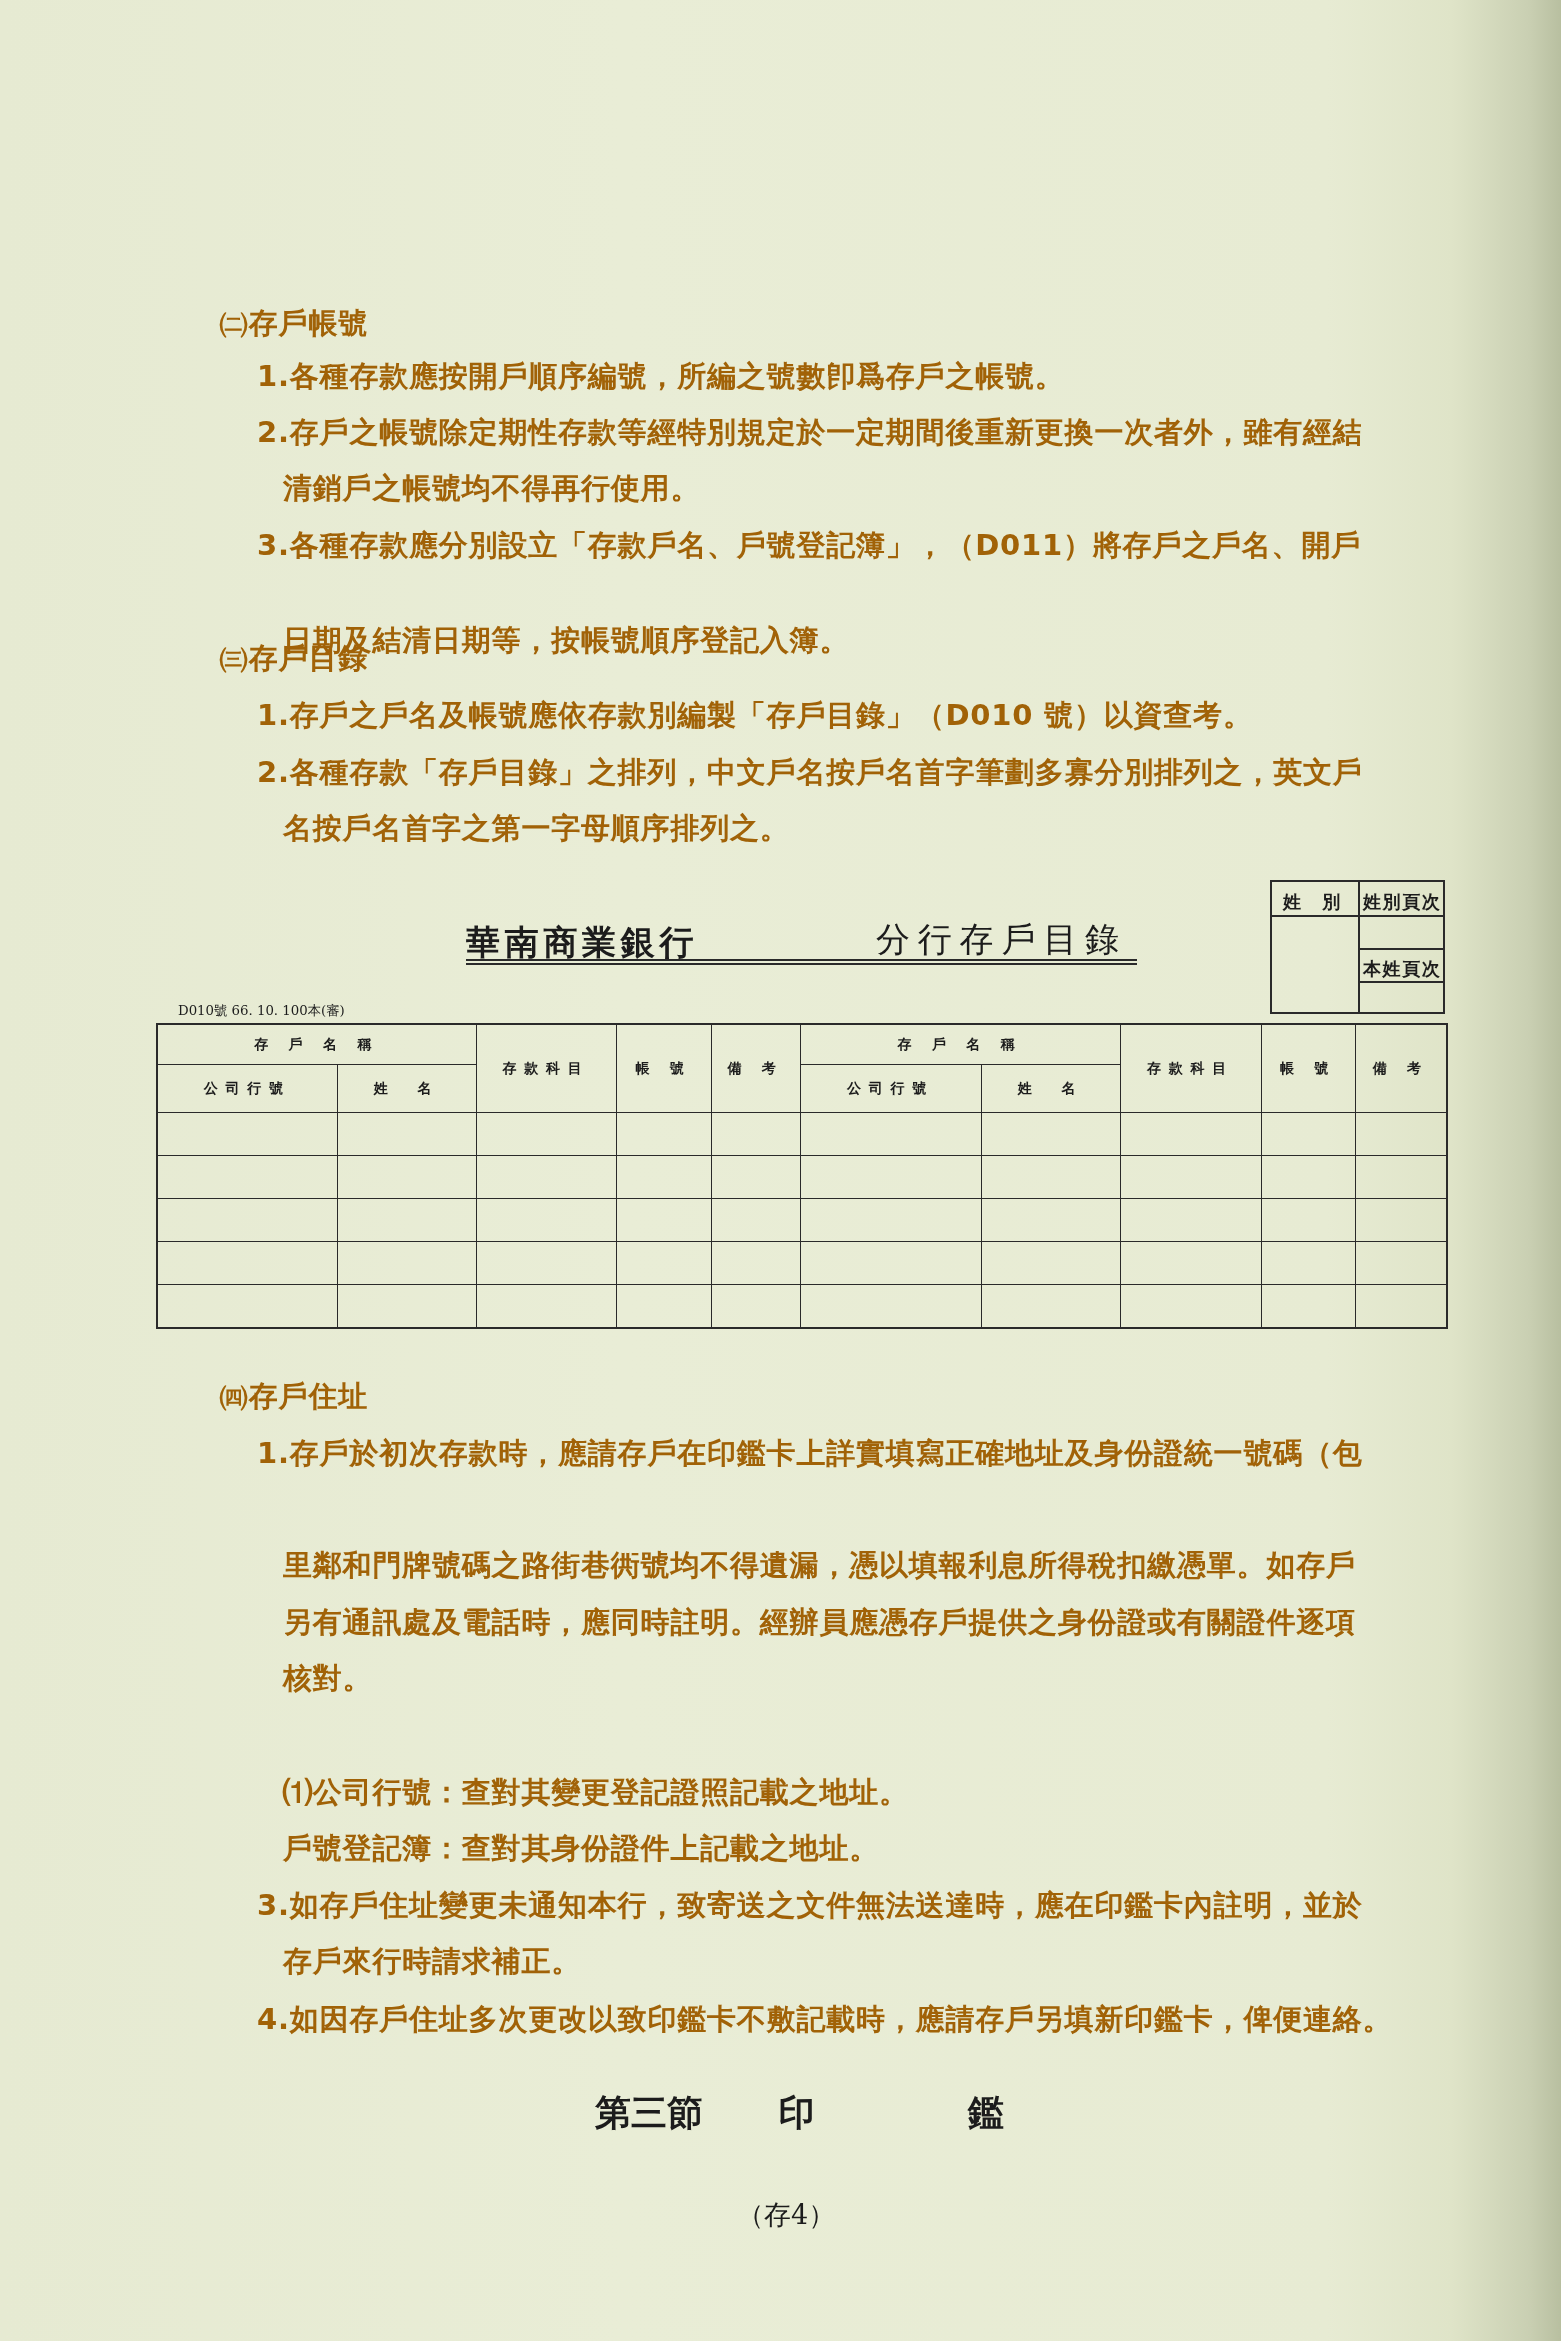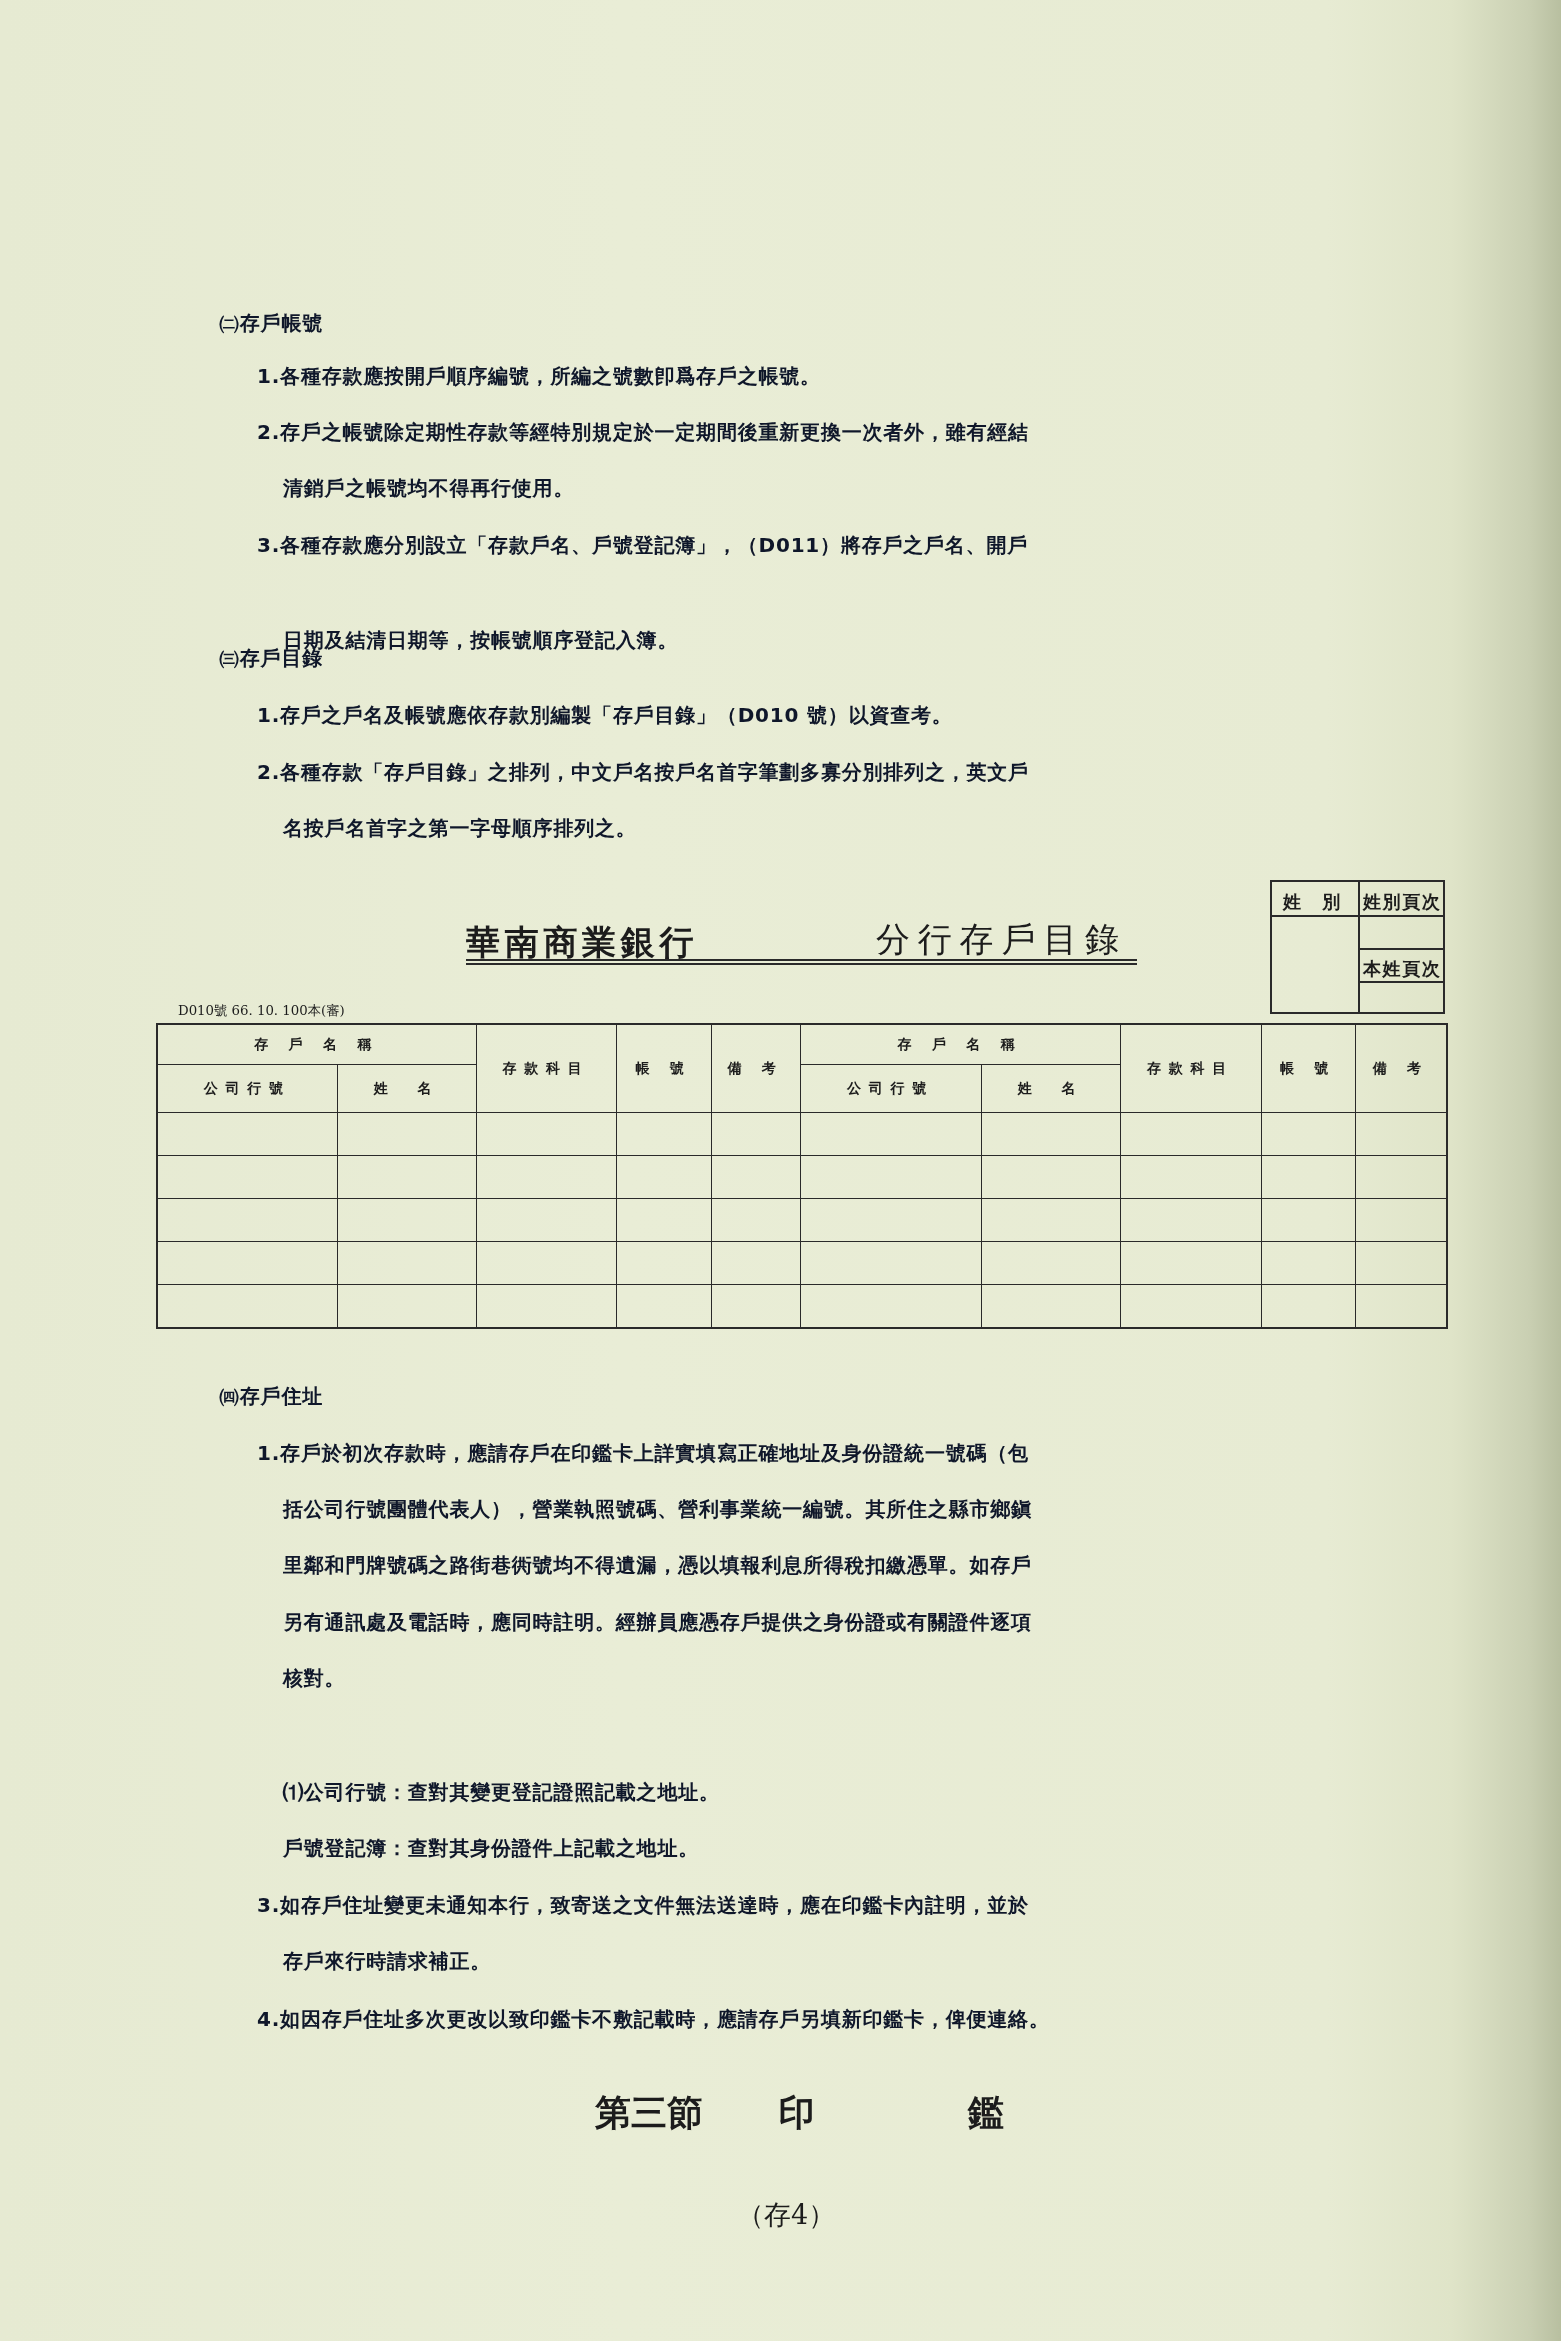--- a/index.html
+++ b/index.html
@@ -3,21 +3,21 @@
   <meta charset="utf-8">
   <style>
     html, body { margin:0; padding:0; }
     body {
       width:1562px; height:2342px; position:relative; overflow:hidden;
       background: linear-gradient(90deg, #e6ead2 0%, #e9edd6 40%, #e7ebd3 85%, #dfe4c8 93%, #c9cfb2 98%, #b8bfa0 100%);
       font-family: "DejaVu Sans", "Liberation Sans", sans-serif;
       color:#1c1c1c;
     }
     .page { position:absolute; inset:0; }
-    .txt { position:absolute; white-space:nowrap; font-size:20px; line-height:38px; letter-spacing:0.8px; font-weight:bold; color:#0f172a; }
+    .txt { position:absolute; white-space:nowrap; font-size:29px; line-height:38px; letter-spacing:0.8px; font-weight:bold; color:#a16207; }
     .head { left:219px; }
     .item { left:257px; }
     .cont { left:283px; }
     .sub  { left:283px; }
 
     
     .bank-title { position:absolute; left:466px; top:920px; font-size:34px; font-weight:bold; letter-spacing:4.7px; font-family:"DejaVu Serif", serif; }
     .form-title { position:absolute; left:876px; top:917px; font-size:34px; letter-spacing:7.8px; font-family:"DejaVu Serif", serif; }
     .title-rule { position:absolute; left:466px; top:959px; width:671px; height:2.3px; background:#2a2a2a; }
     .title-rule2 { position:absolute; left:466px; top:963px; width:671px; height:1.6px; background:#2a2a2a; }
@@ -161,21 +161,20 @@
           <td></td>
           <td></td>
           <td></td>
           <td></td>
         </tr>
   </tbody>
     </table>
 
   <div class="txt head" style="top:1377px;">㈣存戶住址</div>
   <div class="txt item" style="top:1434px;">1.存戶於初次存款時，應請存戶在印鑑卡上詳實填寫正確地址及身份證統一號碼（包</div>
-  <div class="txt cont" style="top:1490px;">括公司行號團體代表人），營業執照號碼、營利事業統一編號。其所住之縣市鄉鎭</div>
   <div class="txt cont" style="top:1546px;">里鄰和門牌號碼之路街巷衖號均不得遺漏，憑以填報利息所得稅扣繳憑單。如存戶</div>
   <div class="txt cont" style="top:1603px;">另有通訊處及電話時，應同時註明。經辦員應憑存戶提供之身份證或有關證件逐項</div>
   <div class="txt cont" style="top:1659px;">核對。</div>
   <div class="txt sub" style="top:1773px;">⑴公司行號：查對其變更登記證照記載之地址。</div>
   <div class="txt sub" style="top:1829px;">戶號登記簿：查對其身份證件上記載之地址。</div>
   <div class="txt item" style="top:1886px;">3.如存戶住址變更未通知本行，致寄送之文件無法送達時，應在印鑑卡內註明，並於</div>
   <div class="txt cont" style="top:1942px;">存戶來行時請求補正。</div>
   <div class="txt item" style="top:2000px;">4.如因存戶住址多次更改以致印鑑卡不敷記載時，應請存戶另填新印鑑卡，俾便連絡。</div>
 
   <div class="section-title">

